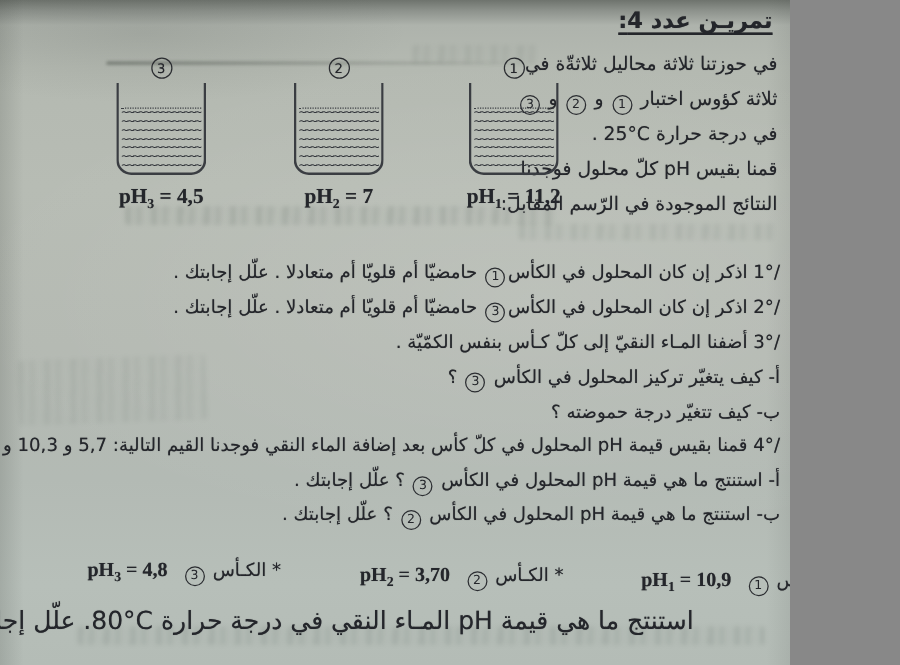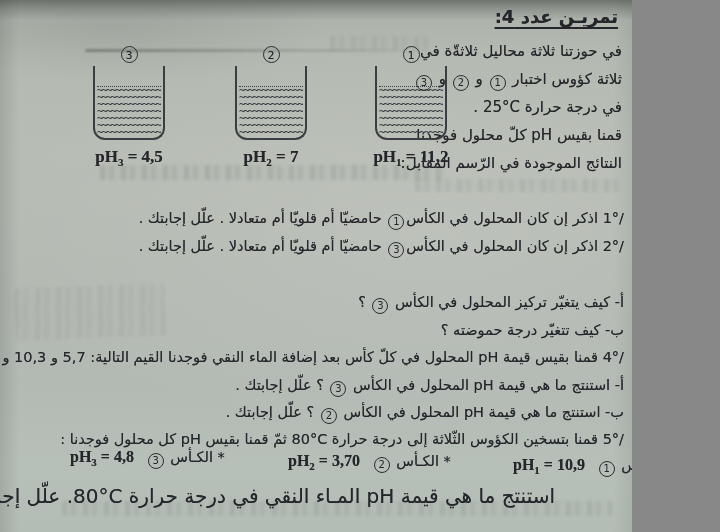--- a/index.html
+++ b/index.html
@@ -121,26 +121,26 @@
 ~~~~~~~~~~~~~~~~~
 ~~~~~~~~~~~~~~~~~
 ~~~~~~~~~~~~~~~~~
 ~~~~~~~~~~~~~~~~~</div>
     </div>
     <div class="ph-label"><span>pH</span><sub>1</sub> <span>= 11,2</span></div>
   </div>
 
   <div class="abs q q0"><span class="ltr" dir="ltr">1°/</span> اذكر إن كان المحلول في الكأس<span class="circ">1</span>  حامضيّا أم قلويّا أم متعادلا . علّل إجابتك .</div>
   <div class="abs q q1"><span class="ltr" dir="ltr">2°/</span> اذكر إن كان المحلول في الكأس<span class="circ">3</span> حامضيّا أم قلويّا أم متعادلا . علّل إجابتك .</div>
+  <div class="abs q q2"><span class="ltr" dir="ltr">3°/</span> أضفنا المـاء النقيّ إلى كلّ كـأس بنفس الكمّيّة .</div>
   <div class="abs q q3">أ- كيف يتغيّر تركيز المحلول في الكأس <span class="circ">3</span> ؟</div>
   <div class="abs q q4">ب- كيف تتغيّر درجة حموضته ؟</div>
   <div class="abs q q5"><span class="ltr" dir="ltr">4°/</span> قمنا بقيس قيمة pH المحلول في كلّ كأس بعد إضافة الماء النقي فوجدنا القيم التالية: 5,7 و 10,3 و 7</div>
   <div class="abs q q6">أ- استنتج ما هي قيمة pH المحلول في الكأس <span class="circ">3</span> ؟ علّل إجابتك .</div>
   <div class="abs q q7">ب- استنتج ما هي قيمة pH المحلول في الكأس <span class="circ">2</span> ؟ علّل إجابتك .</div>
-  <div class="abs q q8"><span class="ltr" dir="ltr">5°/</span> قمنا بتسخين الكؤوس الثّلاثة إلى درجة حرارة <span class="ltr" dir="ltr">80°C</span> ثمّ قمنا بقيس pH كل محلول فوجدنا :</div>
 
   <div class="abs result-item r1">
     <span>* الكـأس</span>
     <span class="circ">1</span>
     <span class="formula"><span>pH</span><sub>1</sub> <span>= 10,9</span></span>
   </div>
   <div class="abs result-item r2">
     <span>* الكـأس</span>
     <span class="circ">2</span>
     <span class="formula"><span>pH</span><sub>2</sub> <span>= 3,70</span></span>

